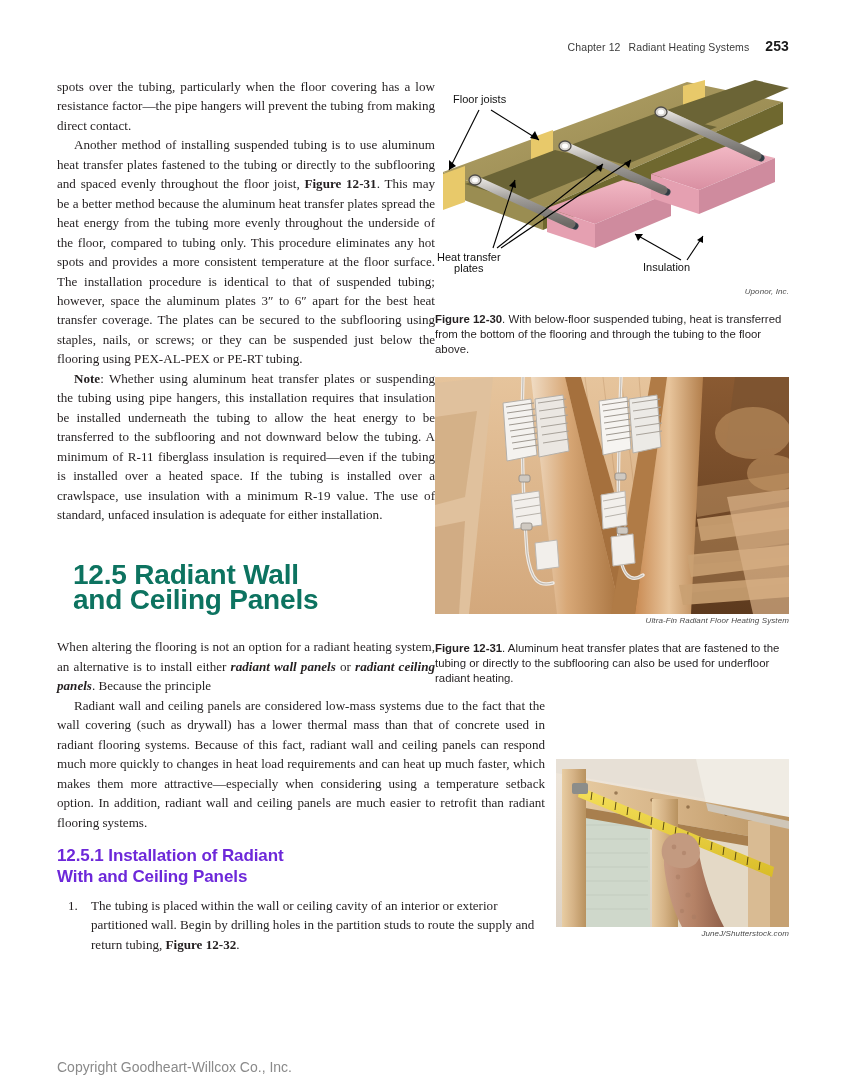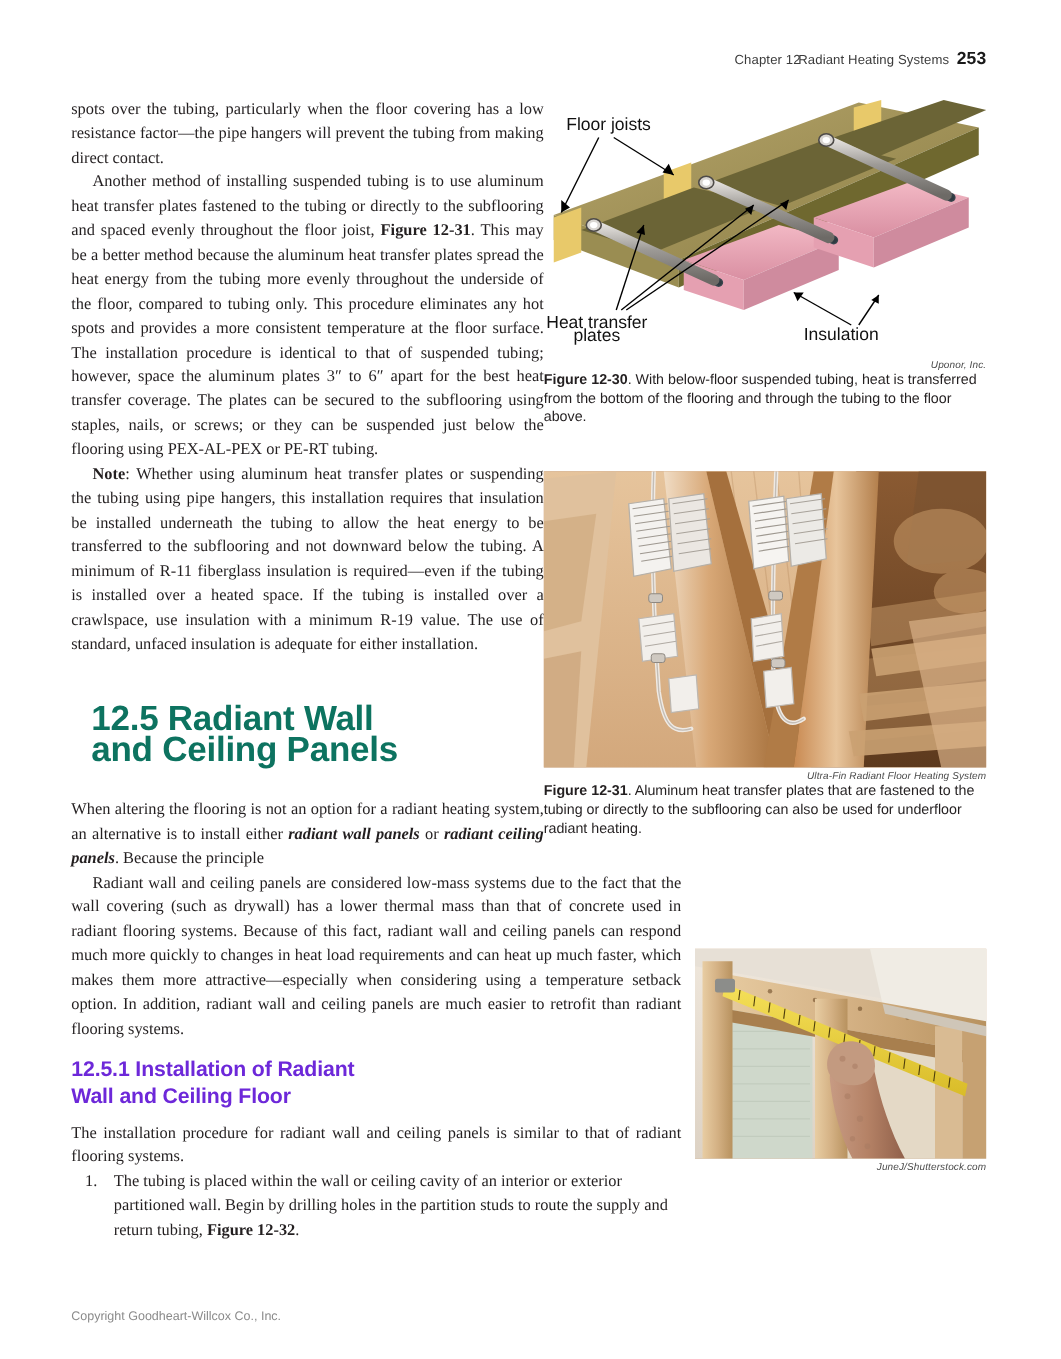--- a/index.html
+++ b/index.html
@@ -16,20 +16,21 @@
     overflow: hidden;
   }
 
   
   .running-head {
     position: absolute;
     top: 38px;
     right: 60px;
     display: flex;
     align-items: baseline;
+    gap: 10px;
     font-family: "Liberation Sans", sans-serif;
     font-size: 10.5px;
     color: #3b3b3b;
     letter-spacing: 0.1px;
   }
   .running-head .chapter-no { white-space: nowrap; }
   .running-head .chapter-title { white-space: nowrap; margin-left: -2px; }
   .running-head .folio {
     font-size: 14px;
     font-weight: bold;
@@ -112,38 +113,38 @@
     color: #4a4a4a;
     text-align: right;
     letter-spacing: 0.1px;
     margin-top: 2px;
   }
   .fig-caption {
     font-family: "Liberation Sans", sans-serif;
     font-size: 11.4px;
     line-height: 15.2px;
     color: #231f20;
-    margin-top: 1px;
+    margin-top: 16px;
   }
   .fig-caption .fignum { font-weight: bold; }
 
   
   #fig1230 { left: 435px; top: 80px; width: 354px; }
   .illus {
     position: relative;
     width: 354px;
     height: 205px;
     background: #ffffff;
     overflow: hidden;
   }
   .illus svg { display: block; }
   .ill-label {
     position: absolute;
     font-family: "Liberation Sans", sans-serif;
-    font-size: 14px;
+    font-size: 11px;
     line-height: 11.4px;
     color: #111;
     white-space: pre-line;
   }
   #lbl-joists { left: 18px; top: 14px; }
   #lbl-plates { left: 2px; top: 172px; text-align: center; }
   #lbl-insul  { left: 208px; top: 182px; text-align: center; }
 
   
   #fig1231 { left: 435px; top: 377px; width: 354px; }
@@ -162,23 +163,23 @@
     width: 233px;
     height: 168px;
     overflow: hidden;
     background: #cdb394;
   }
 
   
   .footer {
     position: absolute;
     left: 57px;
-    bottom: 28px;
-    font-family: "Liberation Sans", sans-serif;
-    font-size: 10px;
+    bottom: 12px;
+    font-family: "Liberation Sans", sans-serif;
+    font-size: 14px;
     color: #8a8a8a;
   }
 </style>
 </head>
 <body>
 
 <div class="running-head">
   <span class="chapter-no">Chapter 12</span>
   <span class="chapter-title">Radiant Heating Systems</span>
   <span class="folio">253</span>
@@ -203,26 +204,25 @@
 
   <p class="narrow"><span>When altering the flooring is not an option for a radiant heating system, an alternative is to install either </span><span class="bi">radiant wall panels</span><span> or </span><span class="bi">radiant ceiling panels</span><span>. Because the principle</span></p>
 
 
   <p class="full indent">Radiant wall and ceiling panels are considered low-mass systems due to the fact that the wall covering (such as drywall) has a lower thermal mass than that of concrete used in radiant flooring systems. Because of this fact, radiant wall and ceiling panels can respond much more quickly to changes in heat load requirements and can heat up much faster, which makes them more attractive—especially when considering using a temperature setback option. In addition, radiant wall and ceiling panels are much easier to retrofit than radiant flooring systems.</p>
 
   <div class="spacer-md"></div>
 
   <h3 class="sub-head full">
     <span>12.5.1 Installation of Radiant</span><br>
-    <span>Wall and Ceiling Floor</span>
+    <span>With and Ceiling Panels</span>
   </h3>
 
   <div class="spacer-sm"></div>
 
-  <p class="full">The installation procedure for radiant wall and ceiling panels is similar to that of radiant flooring systems.</p>
 
   <ol class="steps full">
     <li>
       <span class="num">1.</span><span>The tubing is placed within the wall or ceiling cavity of an interior or exterior partitioned wall. Begin by drilling holes in the partition studs to route the supply and return tubing, </span><b>Figure 12-32</b><span>.</span>
     </li>
   </ol>
 </div>
 
 <div class="fig" id="fig1230">
   <div class="illus">

